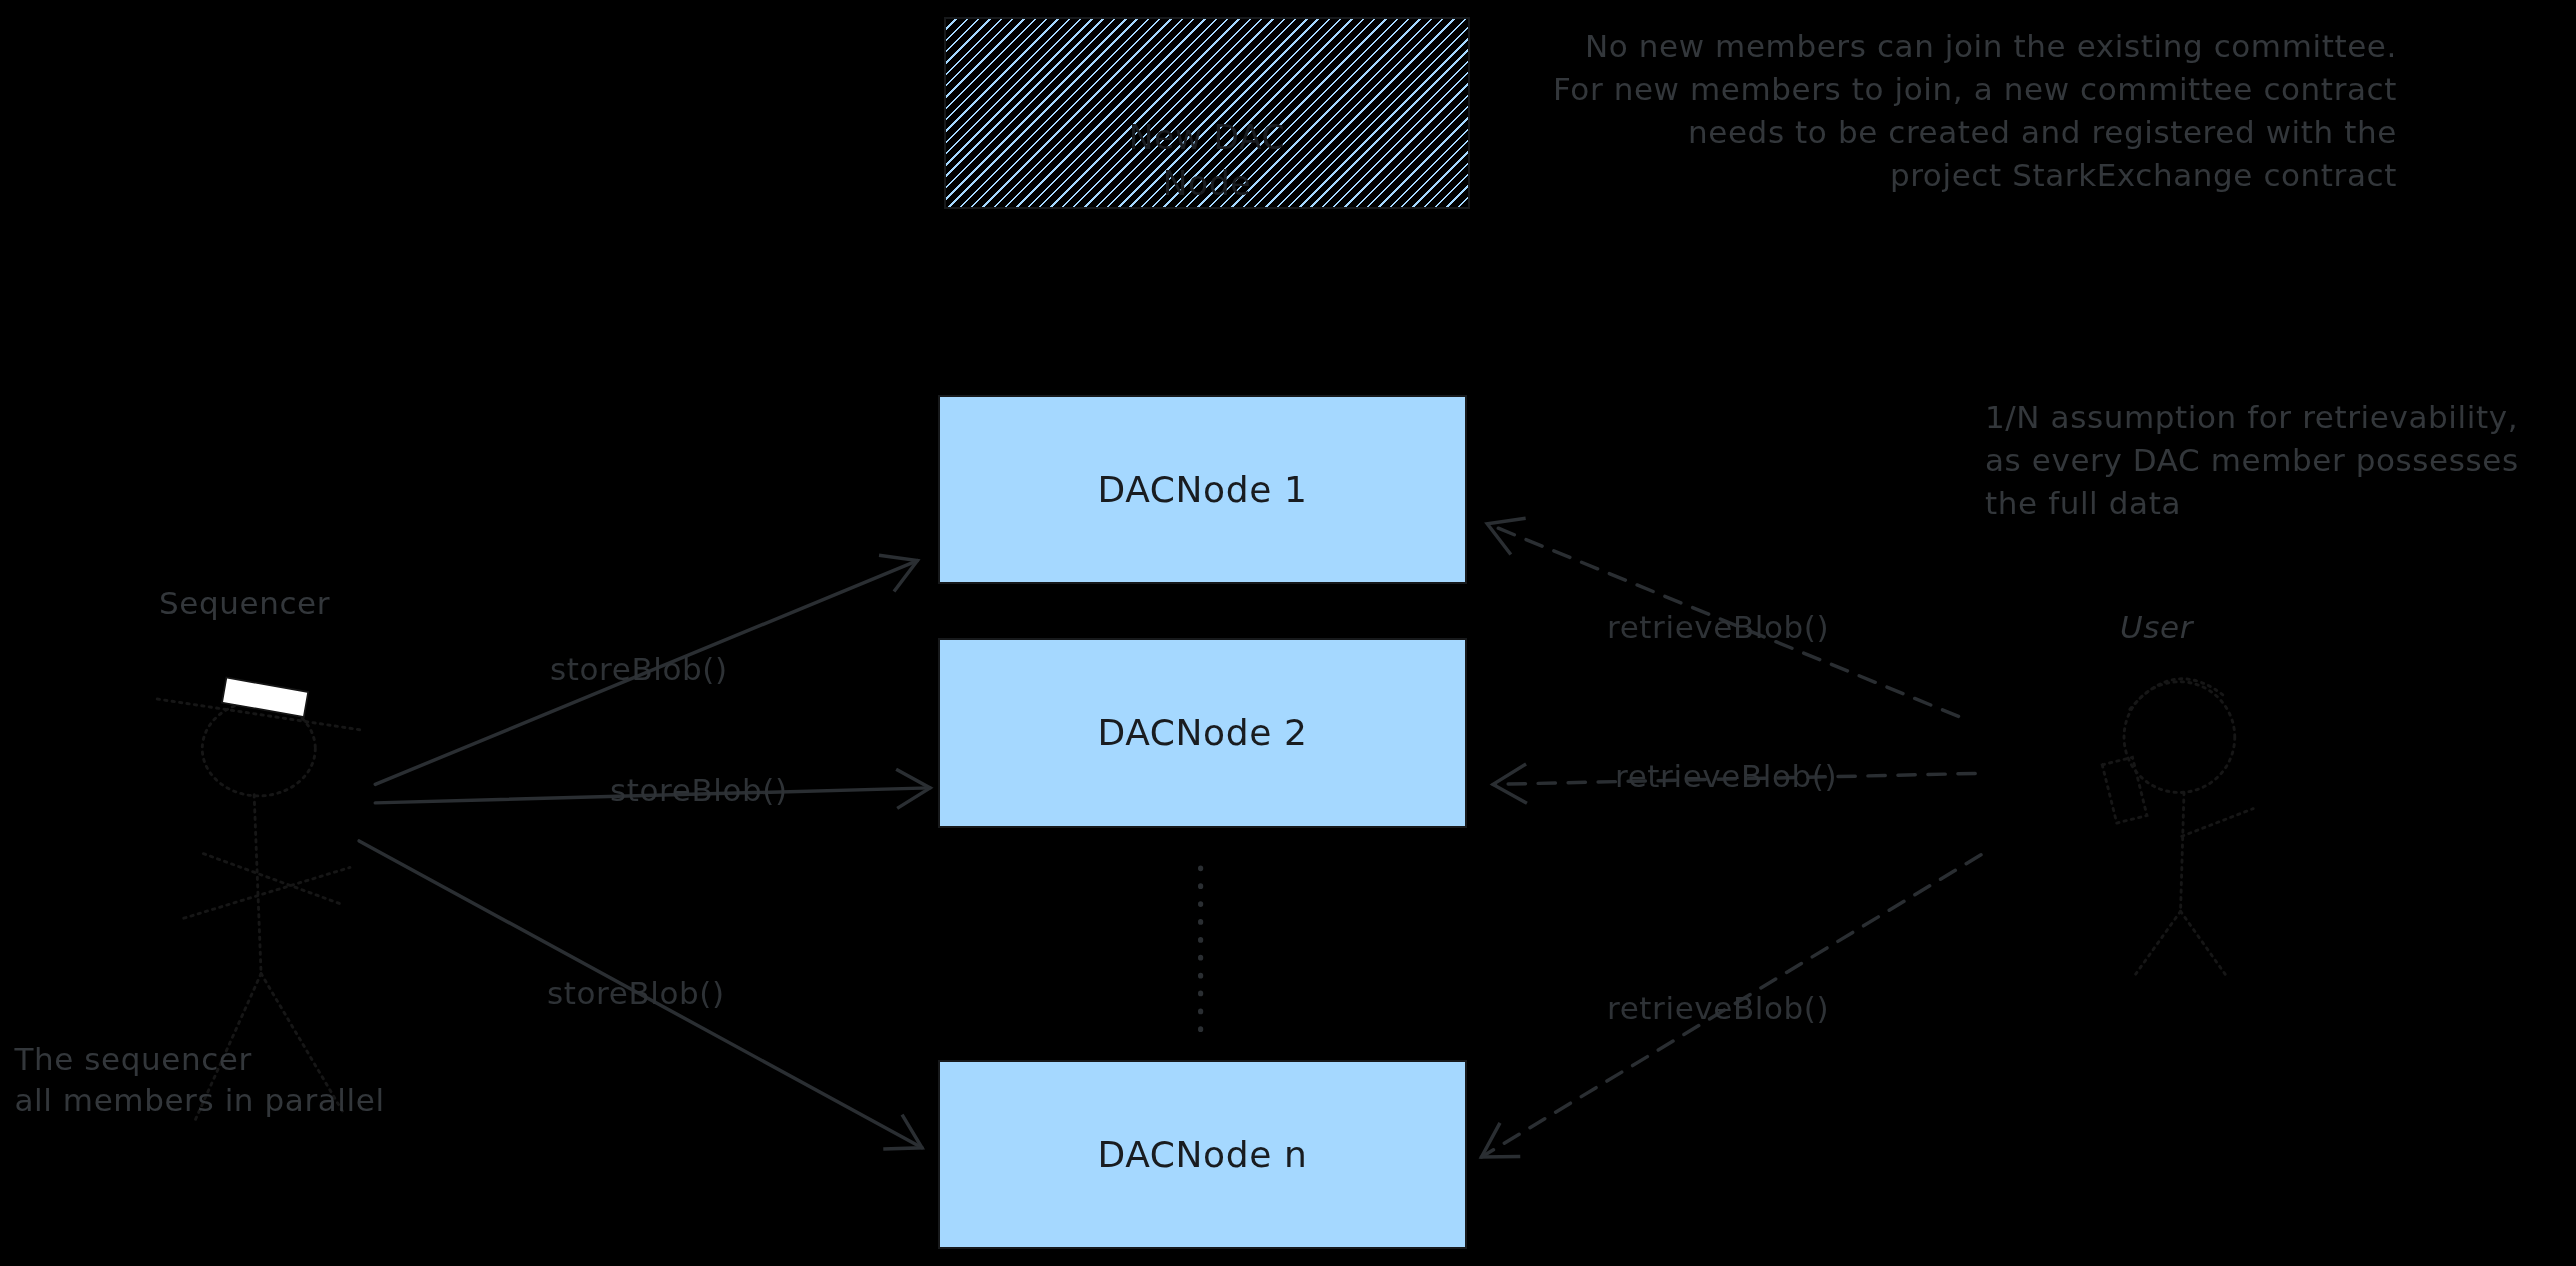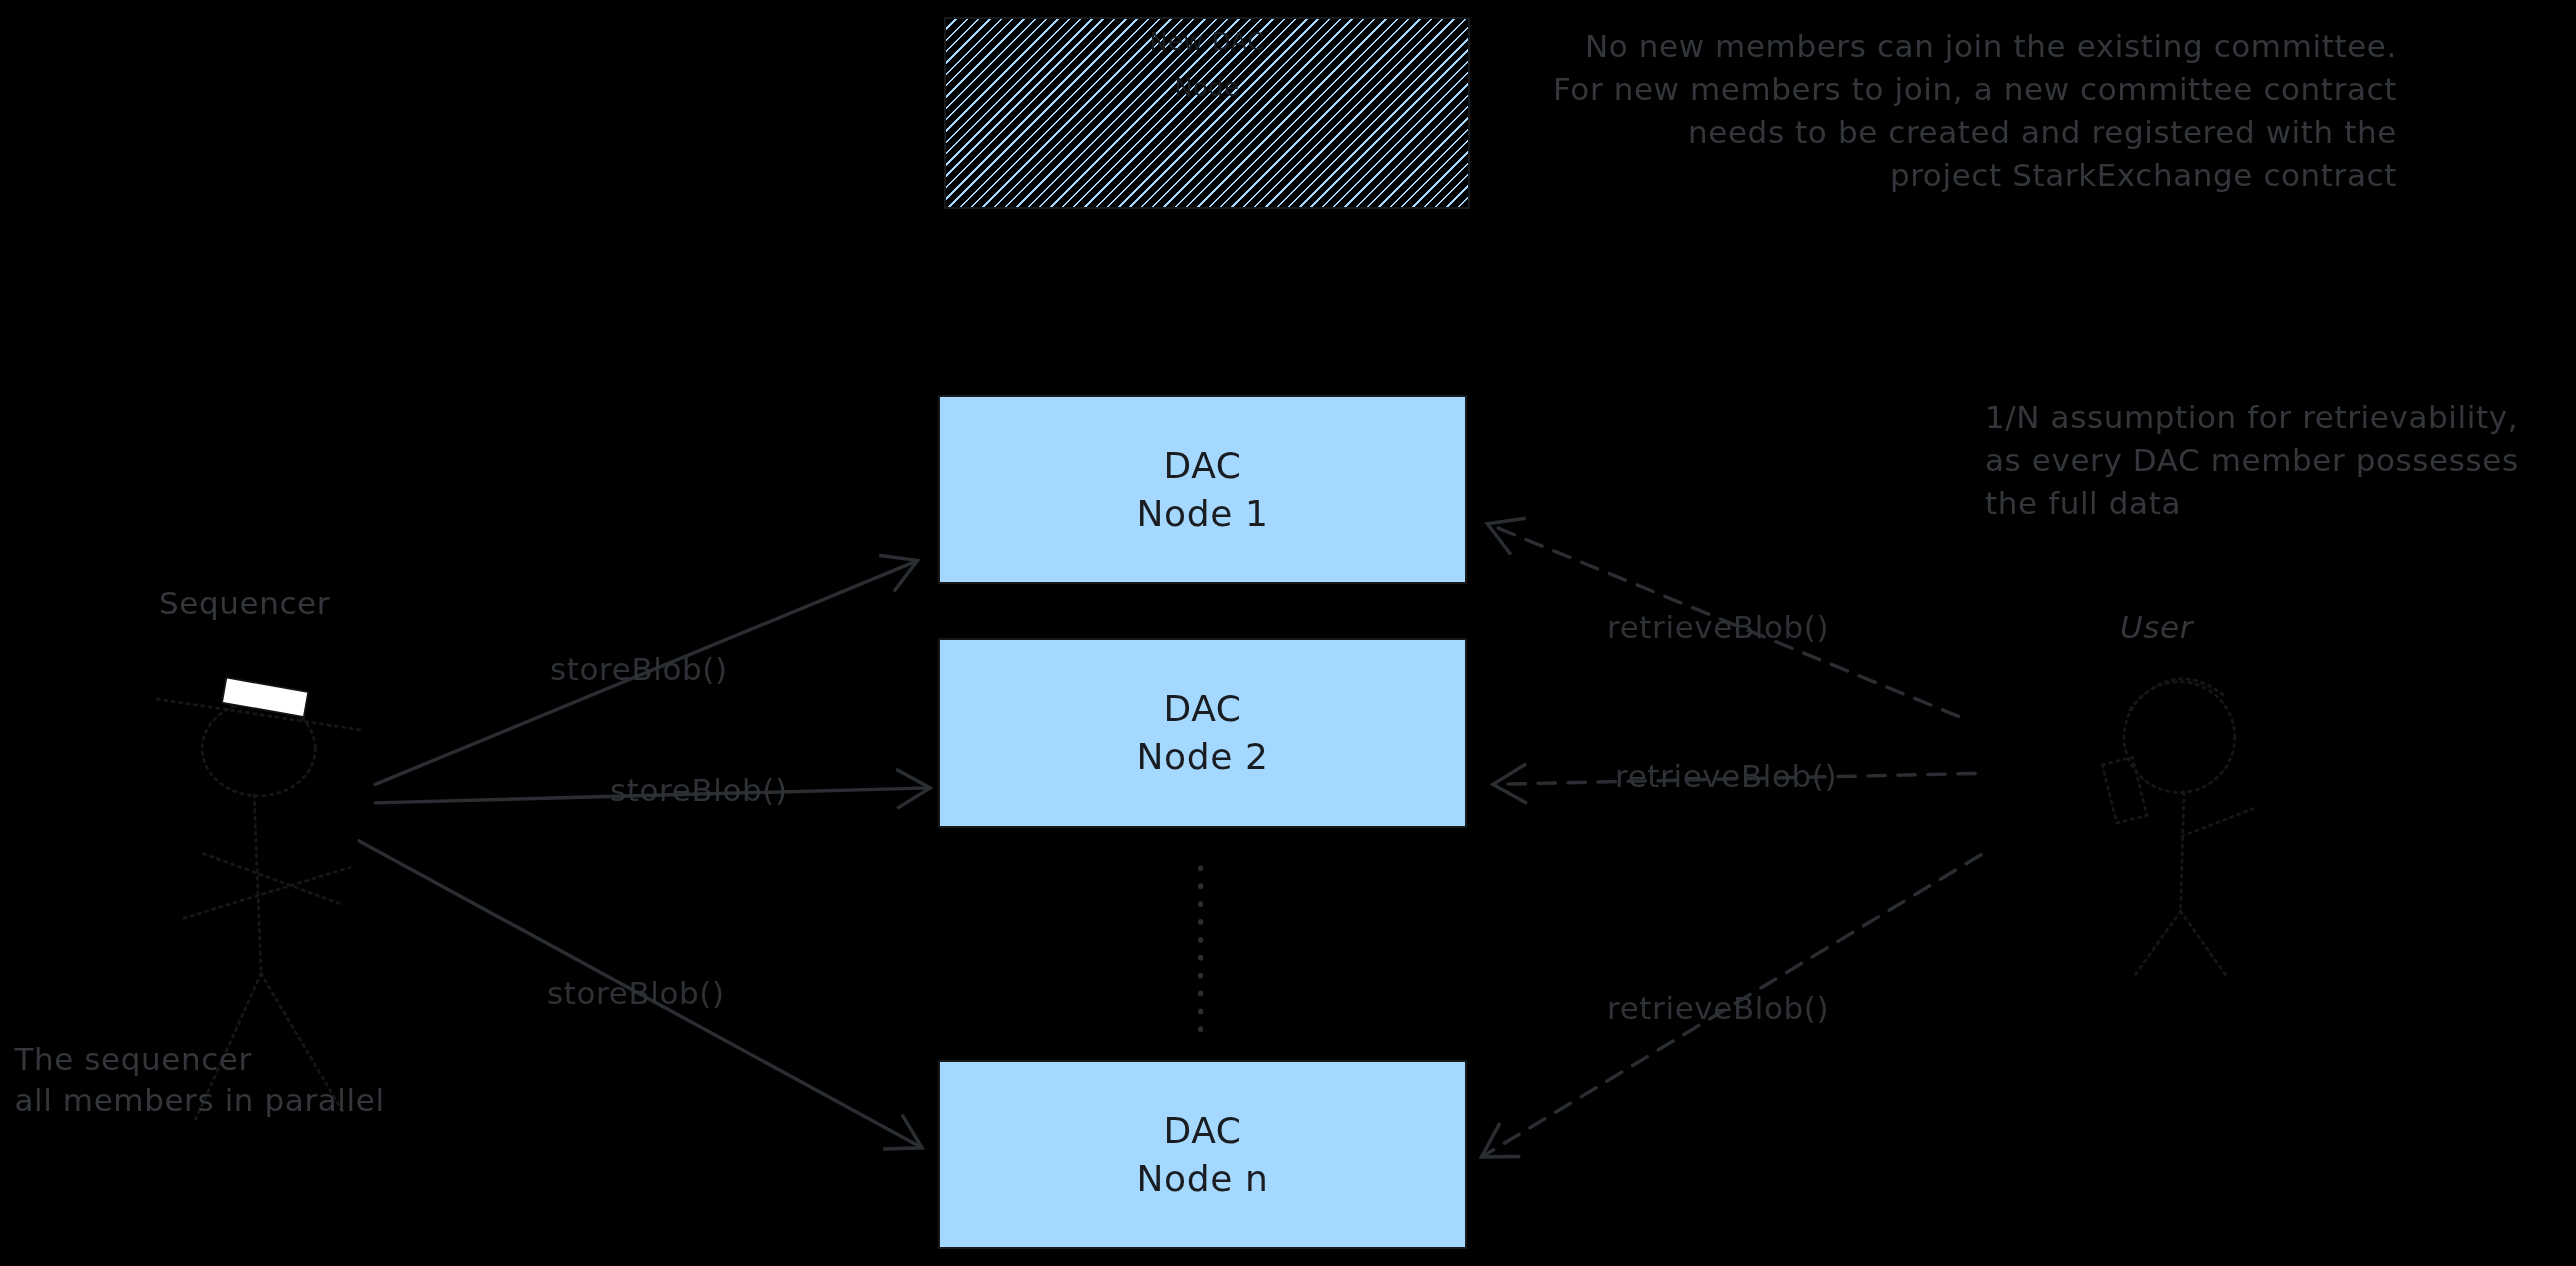--- a/index.html
+++ b/index.html
@@ -9,30 +9,30 @@
     background: var(--background, #000);
     font-family: "DejaVu Sans", sans-serif;
   }
   .canvas { position: absolute; inset: 0; }
 
   
   .node {
     position: absolute; left: 938px; width: 529px;
     background: var(--node-fill); border: 2.3px solid var(--node-border);
     box-sizing: border-box; z-index: 2;
-    display: flex; flex-direction: column; align-items: center; justify-content: center;
+    display: flex; flex-direction: row; align-items: center; justify-content: center;
     color: var(--node-text); font-size: 36px; line-height: 48px;
     text-align: center; letter-spacing: 0.6px;
   }
   .hatched {
     position: absolute; left: 944px; top: 17.3px; width: 526px; height: 192px;
     border: 2.3px solid var(--node-border); box-sizing: border-box; z-index: 2;
     background: repeating-linear-gradient(135deg, transparent 0 6.3px, var(--node-fill) 6.3px 8px);
-    display: flex; flex-direction: column; align-items: center; justify-content: flex-start;
-    color: var(--node-text); font-size: 24px; line-height: 46px;
+    display: flex; flex-direction: column; align-items: center; justify-content: flex-end;
+    color: var(--node-text); font-size: 33px; line-height: 46px;
     text-align: center; letter-spacing: 0.6px;
   }
   .node span, .hatched span { display: block; }
 
   
   .ann {
     position: absolute; z-index: 4;
     color: var(--annotation-text); font-size: 31px; line-height: 43px;
     white-space: nowrap; letter-spacing: 0.6px;
   }

